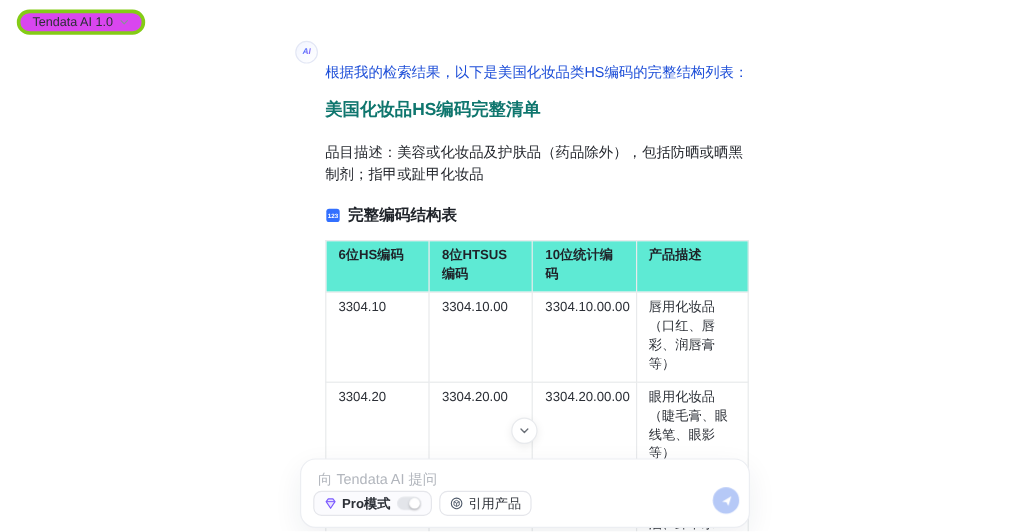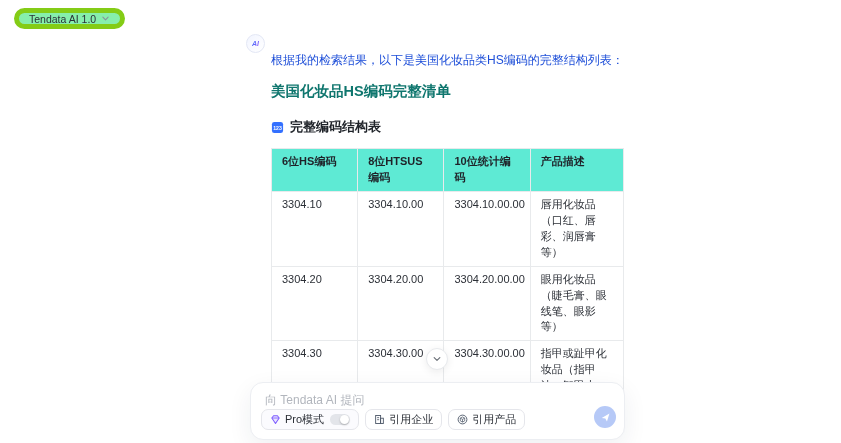--- a/index.html
+++ b/index.html
@@ -5,22 +5,22 @@
   html,body { margin:0; padding:0; background:#fff; }
   .page {
     position:relative; width:841px; height:443px; background:#ffffff; overflow:hidden;
     font-family:"Liberation Sans","DejaVu Sans",sans-serif; color:#1f2329;
     -webkit-font-smoothing:antialiased;
   }
 
   
   .model-pill {
     position:absolute; top:8px; left:14px; display:flex; align-items:center; gap:5px;
-    height:21px; padding:0 10px; border:5px solid #84cc16; border-radius:11px;
-    background:#86efac; font-size:10.5px; color:#2b2f36; cursor:pointer;
+    height:21px; padding:0 10px; border:3px solid #84cc16; border-radius:11px;
+    background:#d946ef; font-size:10.5px; color:#2b2f36; cursor:pointer;
     font-family:inherit;
   }
   .model-pill svg { color:#8a8f99; }
 
   
   .thread { position:absolute; top:33px; left:246px; width:378px; display:flex; gap:6px; align-items:flex-start; }
   .avatar {
     flex:none; width:17px; height:17px; margin-top:1px; border-radius:50%;
     border:1px solid #e3e7f5; background:linear-gradient(135deg,#f2f5ff,#ffffff);
     display:flex; align-items:center; justify-content:center;
@@ -62,21 +62,21 @@
     border:none; outline:none; resize:none; background:transparent;
     font-family:inherit; font-size:12px; color:#3b82f6; padding:0;
   }
   .composer textarea::placeholder { color:#b2b6bd; }
   .composer-actions { position:absolute; left:10px; bottom:9px; display:flex; gap:6px; align-items:center; }
   .chip {
     display:flex; align-items:center; gap:4px; height:21px; padding:0 8px;
     border:1px solid #e5e6eb; border-radius:7px; background:#fff;
     font-size:11px; color:#2b2f36; cursor:pointer; font-family:inherit;
   }
-  .chip.pro { background:#fbfbfe; font-weight:normal; }
+  .chip.pro { background:#fbfbfe; font-weight:bold; }
   .toggle { width:20px; height:11px; border-radius:6px; background:#e3e5ea; position:relative; margin-left:2px; }
   .knob { position:absolute; top:1px; left:10px; width:9px; height:9px; border-radius:50%; background:#fff; box-shadow:0 1px 2px rgba(0,0,0,.25); }
   .send-btn {
     position:absolute; right:8px; bottom:11px; width:22px; height:22px; padding:0;
     border-radius:50%; border:none; background:#b6c9f7;
     display:flex; align-items:center; justify-content:center; cursor:pointer;
   }
 </style>
 </head>
 <body>
@@ -93,20 +93,21 @@
   </button>
 
   <div class="thread">
     <div class="avatar">
       <span>AI</span>
     </div>
     <div class="msg">
       <p class="intro">根据我的检索结果，以下是美国化妆品类HS编码的完整结构列表：</p>
       <h2 class="msg-title">美国化妆品HS编码完整清单</h2>
 
+      <p class="desc">品目描述：美容或化妆品及护肤品（药品除外），包括防晒或晒黑制剂；指甲或趾甲化妆品</p>
 
       <h3 class="sec-h">
         <span class="ic">
           <svg width="13" height="13" viewBox="0 0 14 14">
             <rect x="1" y="1" width="12" height="12" rx="2.6" fill="#3370ff"></rect>
             <text x="7" y="9.6" font-size="5.6" fill="#ffffff" text-anchor="middle" font-weight="bold" font-family="Liberation Sans, sans-serif">123</text>
           </svg>
         </span>
         <span>完整编码结构表</span>
       </h3>
@@ -172,31 +173,20 @@
             <path d="M2 4.4 L3.9 1.9 L8.1 1.9 L10 4.4 L6 10.4 Z" fill="#e9e2ff" stroke="#7c5cff" stroke-width="1.1" stroke-linejoin="round"></path>
             <path d="M2 4.4 L10 4.4" stroke="#7c5cff" stroke-width="0.9"></path>
           </svg>
         </span>
         <span>Pro模式</span>
         <span class="toggle">
             <span class="knob"></span>
           </span>
       </button>
 
-      <button class="chip">
-        <span style="display:inline-flex;">
-          <svg width="11" height="11" viewBox="0 0 12 12">
-            <rect x="1.8" y="1.6" width="5.4" height="8.8" fill="none" stroke="#4e5969" stroke-width="1"></rect>
-            <rect x="7.2" y="4.6" width="3" height="5.8" fill="none" stroke="#4e5969" stroke-width="1"></rect>
-            <line x1="3.4" y1="4" x2="5.6" y2="4" stroke="#4e5969" stroke-width="0.9"></line>
-            <line x1="3.4" y1="6.2" x2="5.6" y2="6.2" stroke="#4e5969" stroke-width="0.9"></line>
-          </svg>
-        </span>
-        <span>引用企业</span>
-      </button>
 
       <button class="chip">
         <span style="display:inline-flex;">
           <svg width="11" height="11" viewBox="0 0 12 12">
             <circle cx="6" cy="6" r="4.8" fill="none" stroke="#4e5969" stroke-width="1"></circle>
             <path d="M6 3.2 L8.4 4.5 L8.4 7.5 L6 8.8 L3.6 7.5 L3.6 4.5 Z M3.6 4.5 L6 5.8 L8.4 4.5 M6 5.8 L6 8.8" fill="none" stroke="#4e5969" stroke-width="0.8"></path>
           </svg>
         </span>
         <span>引用产品</span>
       </button>

